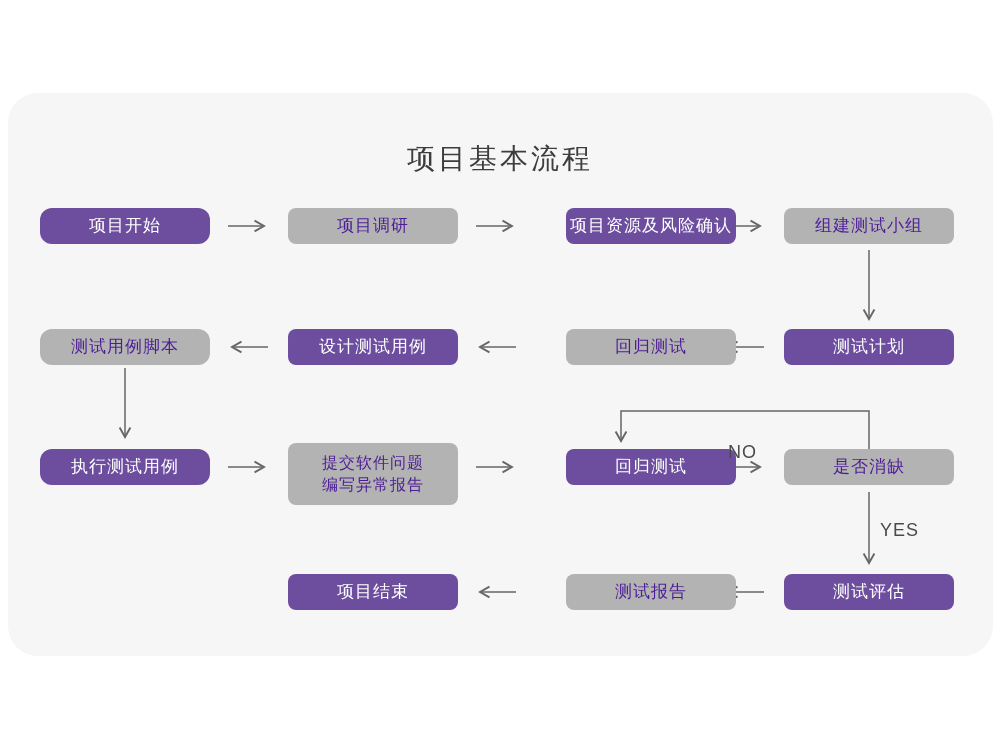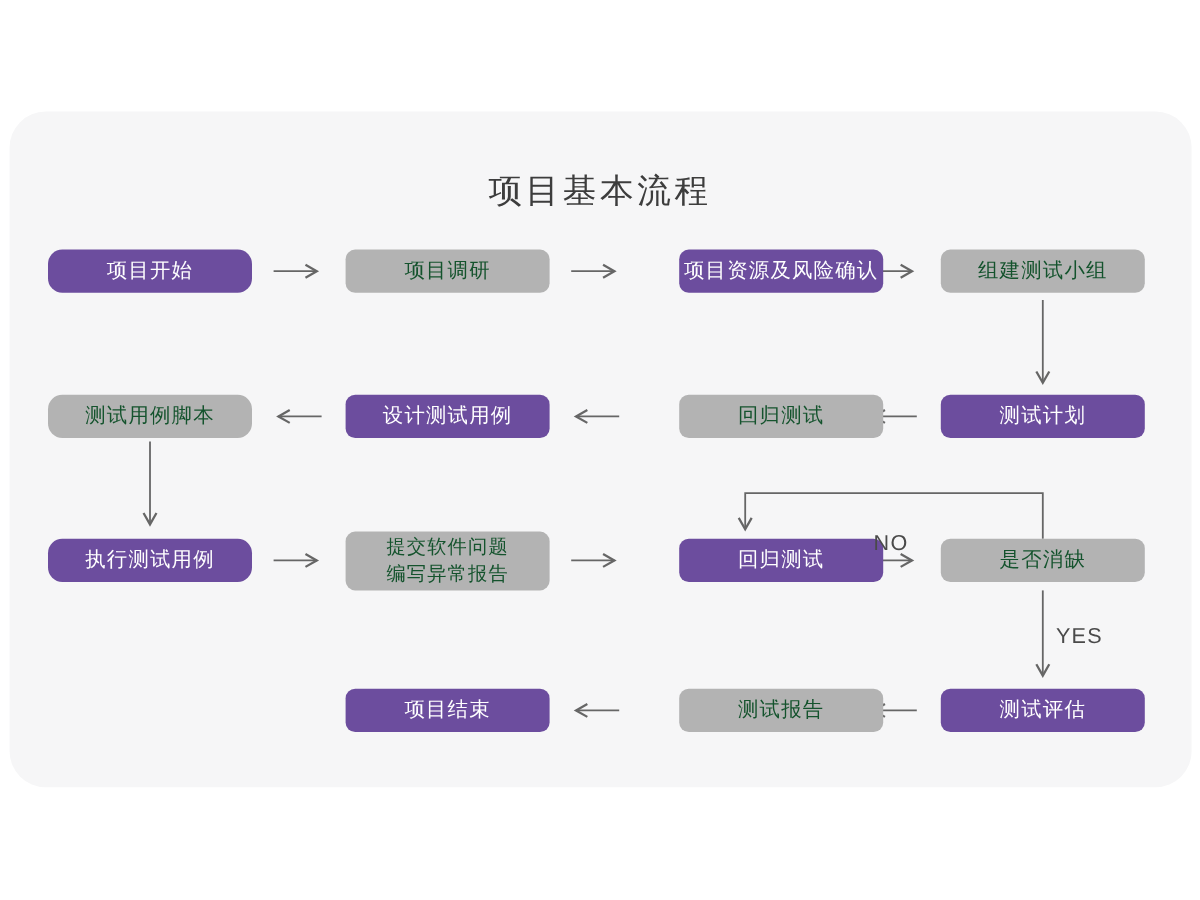--- a/index.html
+++ b/index.html
@@ -18,22 +18,22 @@
     text-align:center; font-size:28px; font-weight:500;
     color:#3d3d3d; letter-spacing:3px;
   }
   .node {
     position:absolute; width:170px; height:36px; border-radius:8px;
     display:flex; align-items:center; justify-content:center;
     font-size:17px; letter-spacing:1px; text-align:center;
     white-space:pre-line; line-height:1.35;
   }
   .purple { background:#6C4D9E; color:#ffffff; }
-  .gray   { background:#B3B3B3; color:#14532d; }
-  .tall   { height:49px; font-size:16px; }
+  .gray   { background:#B3B3B3; color:#4c1d95; }
+  .tall   { height:62px; font-size:16px; }
 
   
   .c1 { left:40px;border-radius:12px; }  .c2 { left:288px; } .c3 { left:566px; } .c4 { left:784px; }
   
   .r1 { top:208px; } .r2 { top:329px; } .r3 { top:449px; } .r3t { top:443px; } .r4 { top:574px; }
 
   .edge-label {
     position:absolute; font-size:18px; color:#4a4a4a; letter-spacing:1px;
   }
   .no-label  { left:728px; top:414px;margin-top:28px; }

